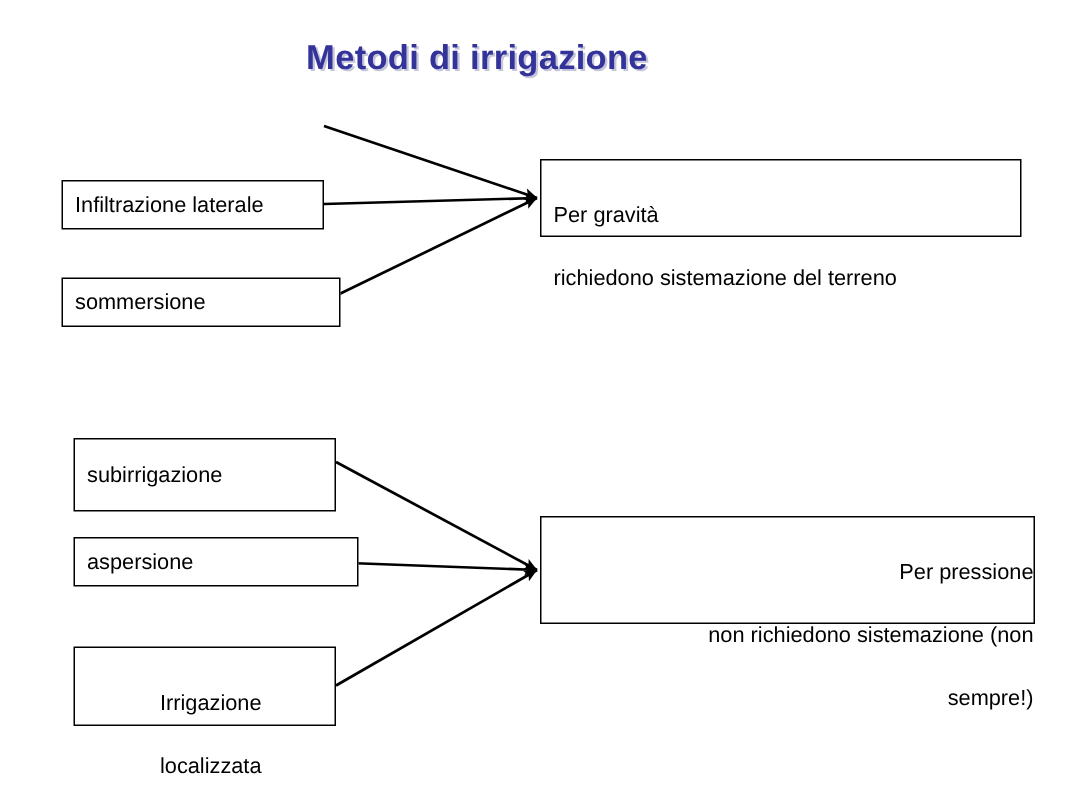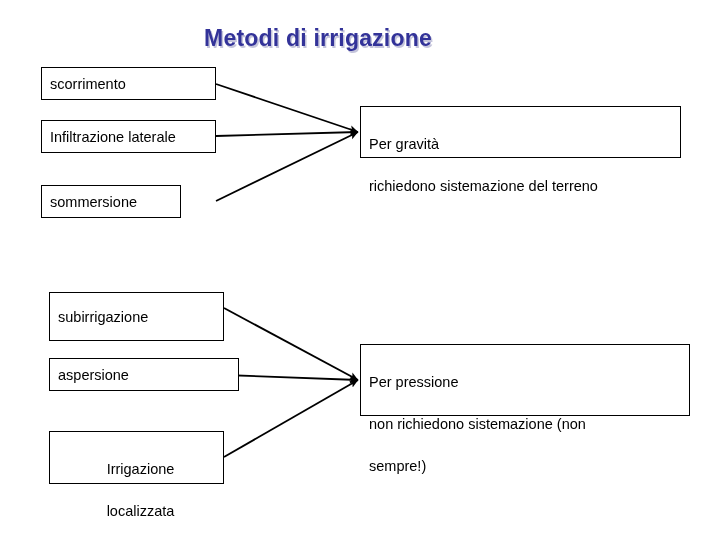--- a/index.html
+++ b/index.html
@@ -54,30 +54,30 @@
     z-index: 3;
   }
   .box.vcenter {
     display: flex;
     align-items: center;
   }
 
   
   #box-scorrimento   { left: 41px;  top: 67px;  width: 175px; height: 33px; }
   #box-infiltrazione { left: 41px;  top: 120px; width: 175px; height: 33px; }
-  #box-sommersione   { left: 41px;  top: 185px; width: 140px; height: 33px; }
+  #box-sommersione   { left: 41px;  top: 185px; width: 186px; height: 33px; }
 
   
   #box-subirrigazione { left: 49px; top: 292px; width: 175px; height: 49px; }
   #box-aspersione     { left: 49px; top: 358px; width: 190px; height: 33px; }
   #box-localizzata    { left: 49px; top: 431px; width: 175px; height: 53px; align-items: flex-start; text-align: center; }
 
   
   #box-gravita   { left: 360px; top: 106px; width: 321px; height: 52px; }
-  #box-pressione { left: 360px; top: 344px; width: 330px; height: 72px; }
+  #box-pressione { left: 360px; top: 344px; width: 330px; height: 72px; text-align: right; }
 
   .multiline {
     display: block;
     padding-top: 2px;
   }
 
   
   #arrow-layer {
     position: absolute;
     left: 0; top: 0;
@@ -103,23 +103,20 @@
 
     <line x1="216" y1="84" x2="358" y2="132" stroke="#000000" stroke-width="1.8" marker-end="url(#ah)"></line>
     <line x1="216" y1="136" x2="358" y2="132" stroke="#000000" stroke-width="1.8" marker-end="url(#ah)"></line>
     <line x1="216" y1="201" x2="358" y2="132" stroke="#000000" stroke-width="1.8" marker-end="url(#ah)"></line>
 
     <line x1="224" y1="308" x2="358" y2="380" stroke="#000000" stroke-width="1.8" marker-end="url(#ah)"></line>
     <line x1="224" y1="375" x2="358" y2="380" stroke="#000000" stroke-width="1.8" marker-end="url(#ah)"></line>
     <line x1="224" y1="457" x2="358" y2="380" stroke="#000000" stroke-width="1.8" marker-end="url(#ah)"></line>
   </svg>
 
-  <div class="box vcenter" id="box-scorrimento">
-    <span>scorrimento</span>
-  </div>
 
   <div class="box vcenter" id="box-infiltrazione">
     <span>Infiltrazione laterale</span>
   </div>
 
   <div class="box vcenter" id="box-sommersione">
     <span>sommersione</span>
   </div>
 
   <div class="box" id="box-gravita">

